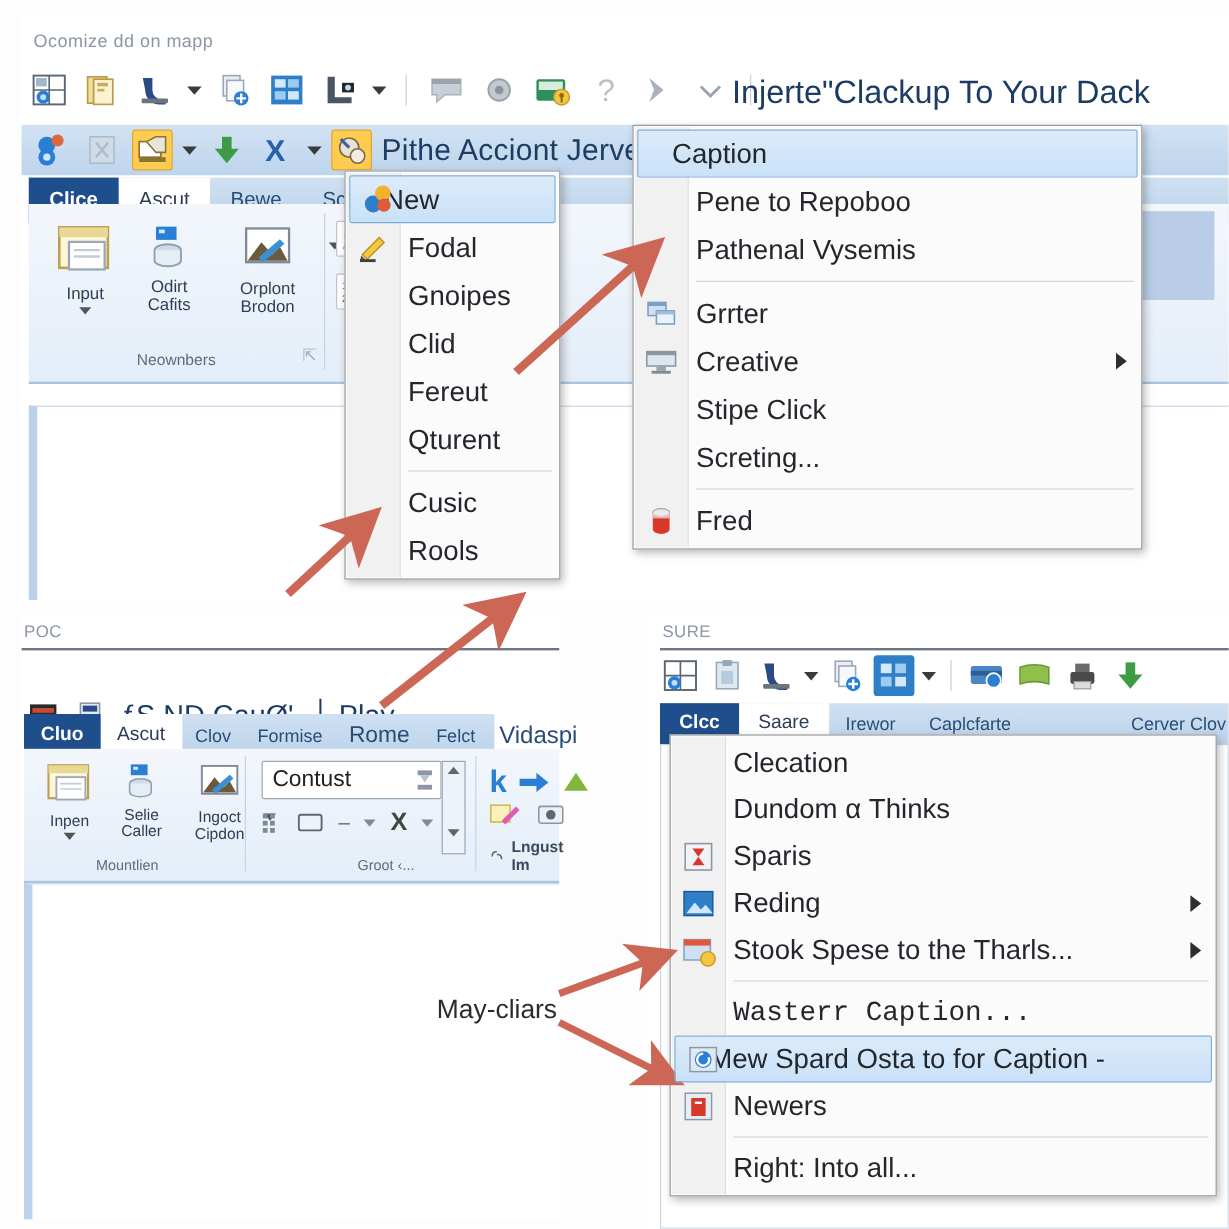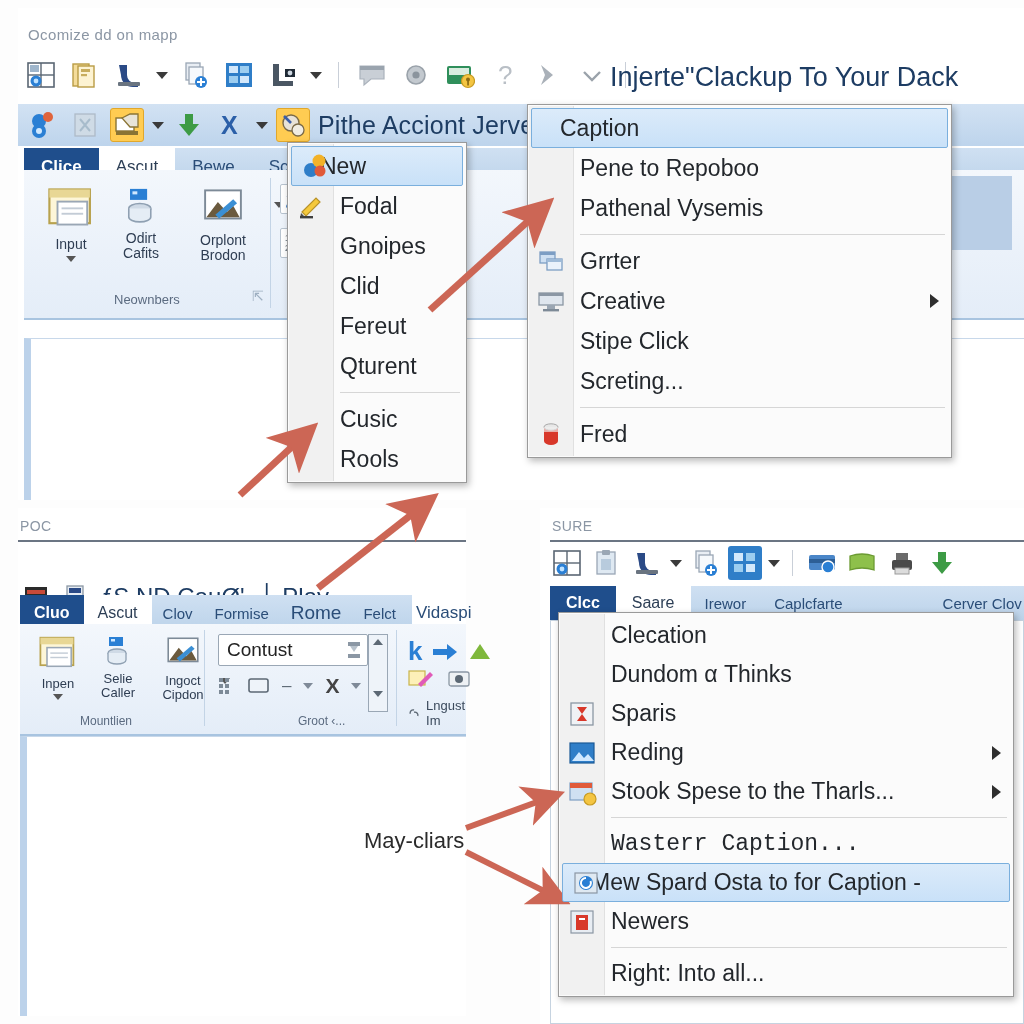--- a/index.html
+++ b/index.html
@@ -512,21 +512,21 @@
       <div style="font-size:24px; color:#1d3c63; white-space:nowrap; margin-left:4px;">ƒS  ND CauØ'--│ Play</div>
     </div>
 
     <div class="tabstrip" style="left:2px; top:87px; width:392px; height:36px;">
       <div class="tab file" style="font-size:16px; padding:0 14px;">Cluo</div>
       <div class="tab active" style="font-size:16px; padding:0 14px;">Ascut</div>
       <div class="tab" style="font-size:15px; padding:0 11px;">Clov</div>
       <div class="tab" style="font-size:15px; padding:0 11px;">Formise</div>
       <div class="tab" style="font-size:19px; padding:0 11px;">Rome</div>
       <div class="tab" style="font-size:15px; padding:0 11px;">Felct</div>
-      <div class="tab" style="font-size:17px; padding:0 9px;">Vidaspi</div>
+      <div class="tab" style="font-size:20px; padding:0 9px;">Vidaspi</div>
     </div>
 
     <div class="ribbon" style="left:2px; top:116px; width:446px; height:112px;">
 
       <div class="rib-group" style="left:10px; top:6px; flex-direction:row; align-items:flex-start; gap:4px;">
         <div class="rib-big" style="width:56px;">
           <svg class="ic" style="width:44px;height:44px;" viewBox="0 0 40 40">
               <rect x="4" y="7" width="30" height="25" fill="#fdf6d8" stroke="#b8a24e" stroke-width="1.6"></rect>
               <rect x="4" y="7" width="30" height="6" fill="#e8d795"></rect>
               <rect x="10" y="16" width="22" height="17" fill="#ffffff" stroke="#9aa7b5" stroke-width="1.4"></rect>
@@ -614,21 +614,21 @@
         <svg style="width:26px;height:22px;" viewBox="0 0 26 22">
             <rect x="1" y="4" width="20" height="14" rx="2" fill="#eef1f4" stroke="#8b97a4" stroke-width="1.3"></rect>
             <circle cx="11" cy="11" r="4" fill="#5c6874"></circle>
           </svg>
       </div>
       <div style="position:absolute; left:388px; top:74px; display:flex; gap:6px; align-items:center;">
         <svg style="width:16px;height:14px;" viewBox="0 0 16 14">
             <path d="M3 8 a4 4 0 0 1 5 -5" stroke="#5c6874" stroke-width="1.8" fill="none"></path>
             <path d="M8 6 a4 4 0 0 1 5 5" stroke="#5c6874" stroke-width="1.8" fill="none"></path>
           </svg>
-        <span style="font-size:13px; color:#3b4a5c; font-weight:normal;">Lngust Im</span>
+        <span style="font-size:13px; color:#3b4a5c; font-weight:bold;">Lngust Im</span>
       </div>
     </div>
 
     <div class="canvas" style="left:2px; top:228px; width:446px; height:280px;"></div>
   </div>
 
   <div style="position:absolute; left:540px; top:508px; width:484px; height:516px; background:#ffffff;">
 
     <div class="hint-label" style="left:12px; top:10px; font-size:14px;">SURE</div>
 

